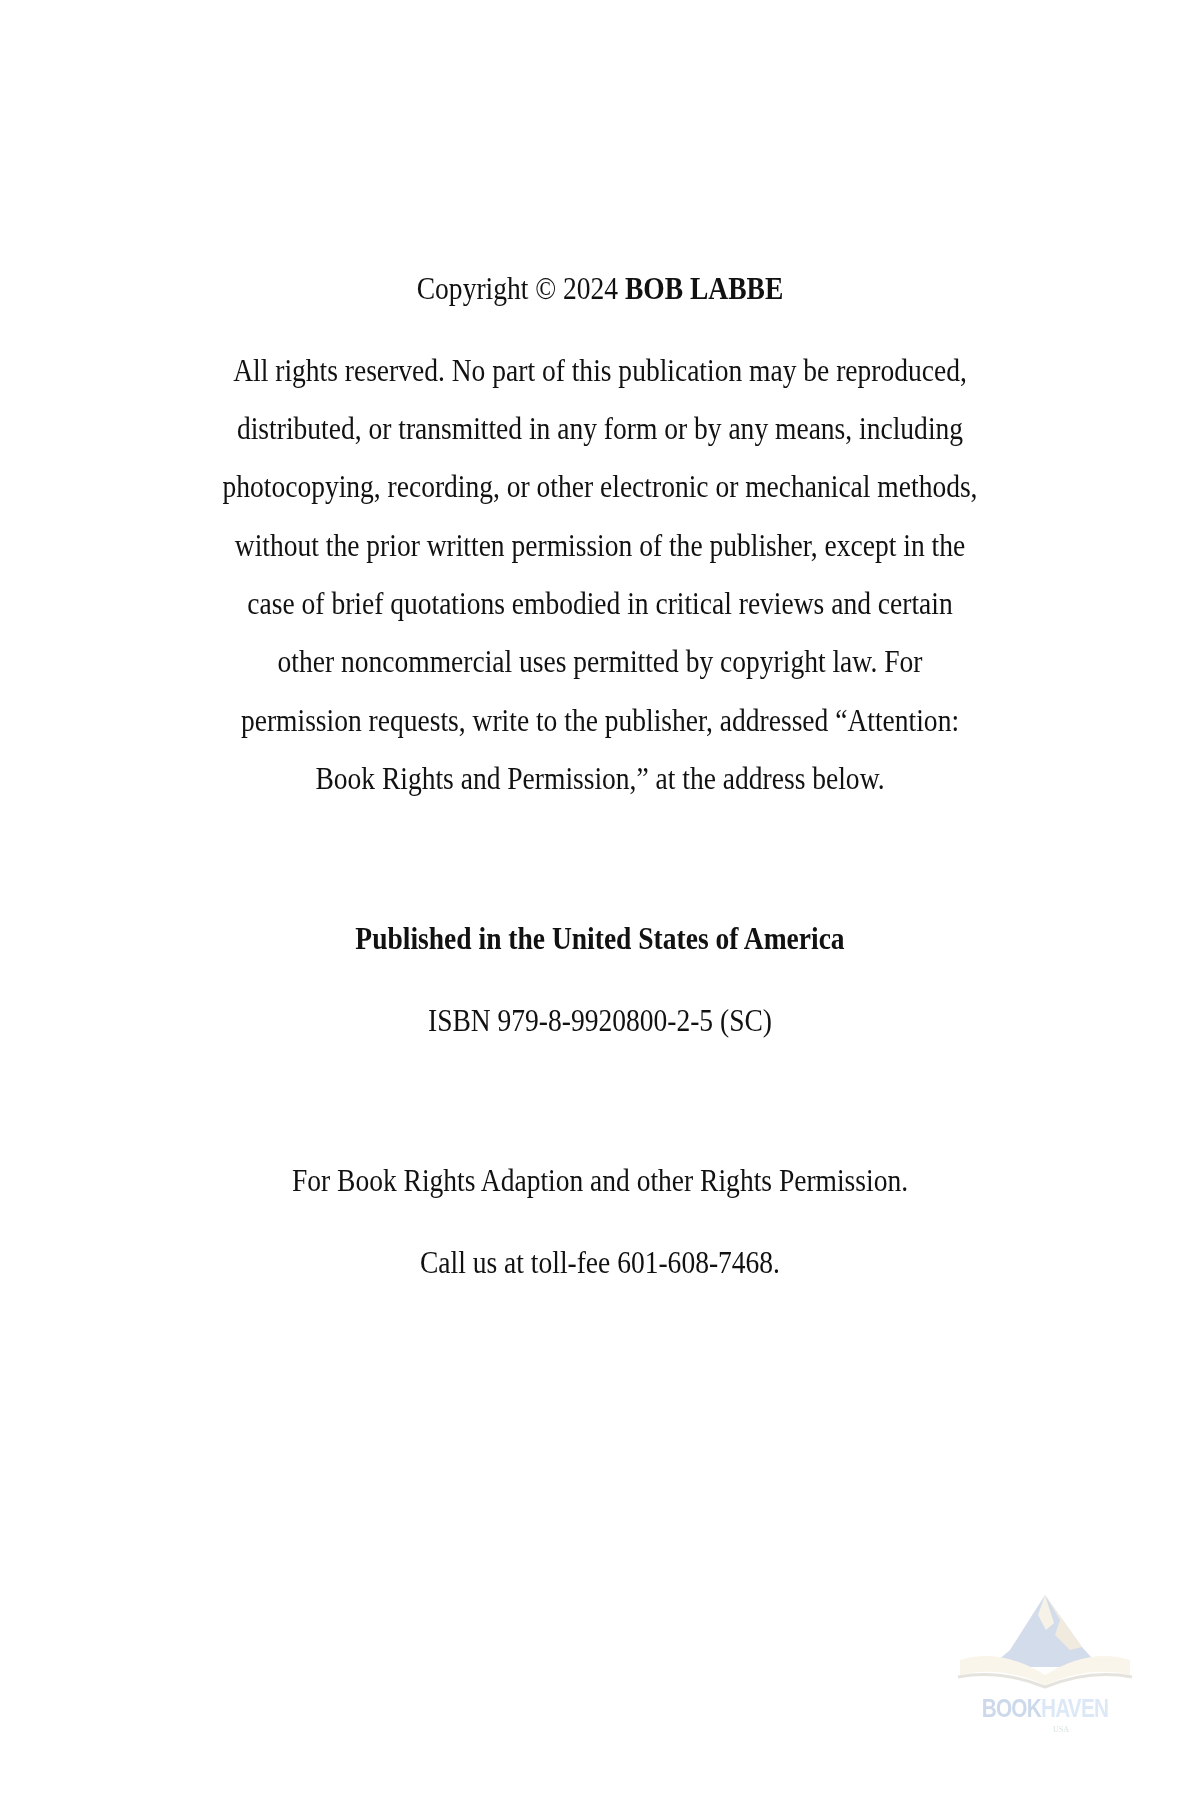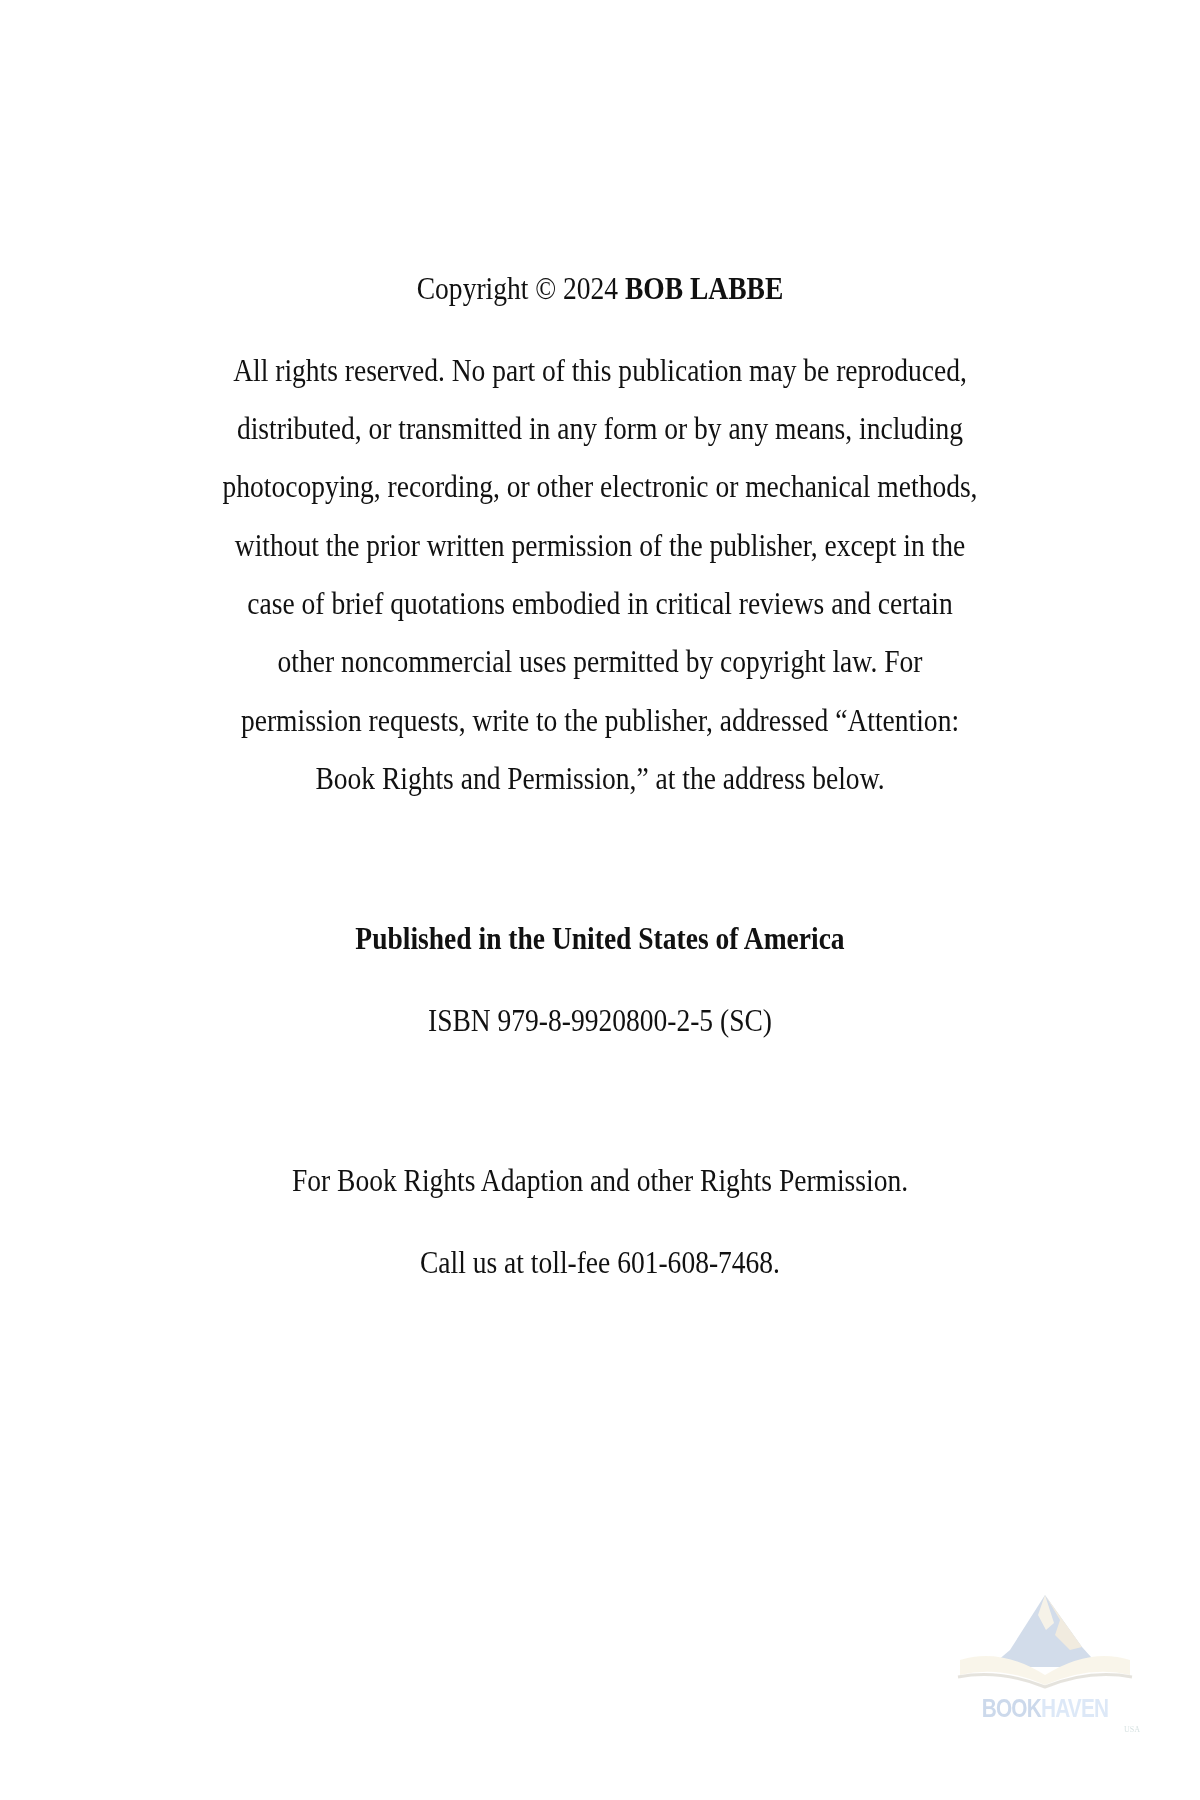--- a/index.html
+++ b/index.html
@@ -18,21 +18,21 @@
       position: absolute; left: 950px; top: 1575px; width: 190px; height: 170px;
       opacity: 0.35;
     }
     .logo-text {
       position: absolute; left: 0; top: 118px; width: 190px; text-align: center;
       font-family: "Liberation Sans", "DejaVu Sans", sans-serif; font-weight: bold;
       font-size: 26px; letter-spacing: -1px; color: #6f93c8;
       transform: scaleX(0.8);
     }
     .logo-sub {
-      position: absolute; left: 0; top: 150px; width: 190px; text-align: right;
+      position: absolute; left: 16px; top: 150px; width: 190px; text-align: center;
       font-family: Liberation Serif, serif; font-size: 8px; color: #8aa;
     }
   </style>
 </head>
 <body>
 
 <div>
 
   <div class="line condensed" style="top:268px;">
     <span>Copyright © 2024 </span><span class="bold">BOB LABBE</span>

